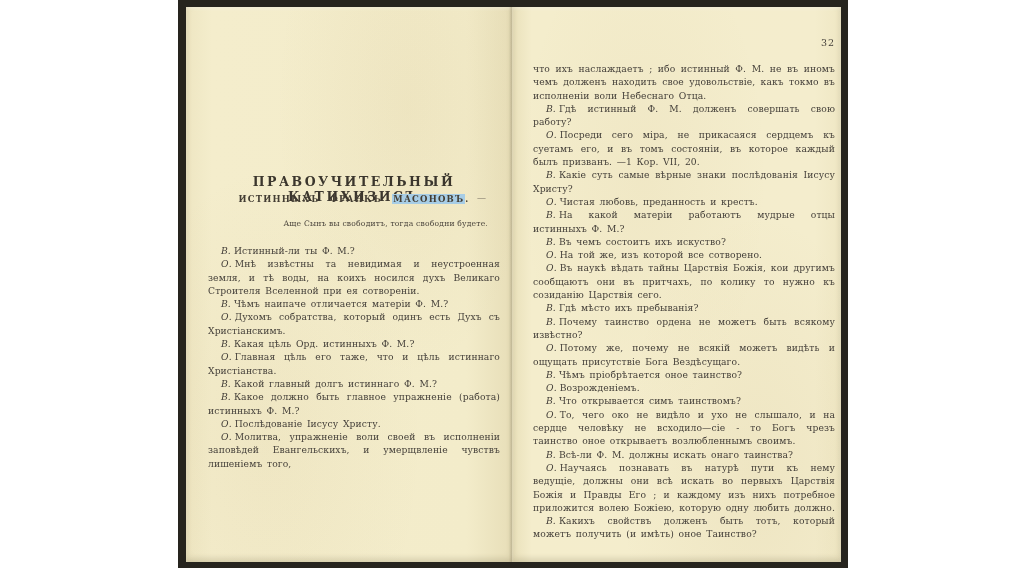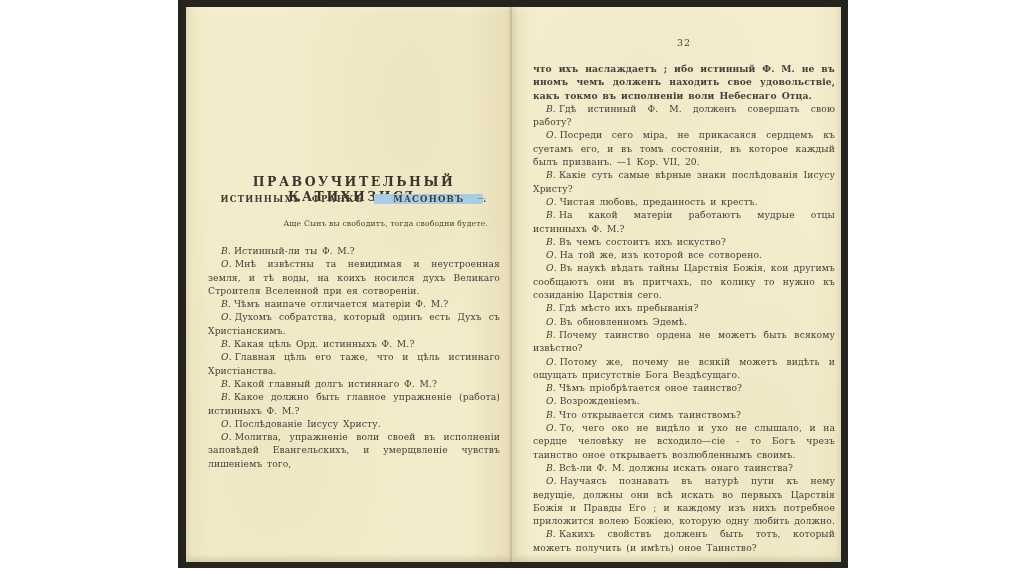--- a/index.html
+++ b/index.html
@@ -38,43 +38,43 @@
   .chapter-title{
     position:absolute;top:160px;left:22px;right:12px;margin:7px;
     font-size:12.5px;font-weight:bold;text-align:center;
     letter-spacing:2.5px;word-spacing:12px;color:#3b362d;
   }
   .subtitle{
     position:absolute;top:187px;left:22px;right:12px;margin:0;
     font-size:8.5px;font-weight:bold;text-align:center;
     letter-spacing:1.2px;word-spacing:6px;color:#433d33;
   }
-  .subtitle .hl{background:#a7cde6;padding:0 19px;}
+  .subtitle .hl{background:#a7cde6;padding:0 1px;}
   .pencil-mark{
     position:absolute;top:186px;right:26px;font-size:9px;color:#8a8272;
   }
   .epigraph{
     position:absolute;top:212px;left:48px;right:24px;margin:0;
     font-size:7.6px;text-align:right;letter-spacing:0.2px;color:#4a443c;
   }
   .body-left{
     position:absolute;top:237px;left:22px;right:12px;
   }
   .pagenum{
     position:absolute;top:30px;left:21px;right:6px;
-    text-align:center;font-size:9.5px;letter-spacing:1px;color:#45403a;
+    text-align:right;font-size:9.5px;letter-spacing:1px;color:#45403a;
   }
   .body-right{
     position:absolute;top:55px;left:21px;right:6px;
   }
   .para{
     margin:0;font-size:9.2px;line-height:13.3px;text-align:justify;
     text-indent:13px;word-spacing:1.6px;letter-spacing:0.1px;color:#45403a;
   }
-  .para.cont{text-indent:0;font-weight:bold;}
+  .para.cont{text-indent:0;}
   .para .pfx{font-style:italic;margin-right:3px;}
 </style>
 </head>
 <body>
 
 <div class="canvas">
   <div class="scan">
 
     <div class="page page-left">
       <h1 class="chapter-title">ПРАВОУЧИТЕЛЬНЫЙ  КАТИХИЗИСЪ</h1>
@@ -126,21 +126,20 @@
           <p class="para"><i class="pfx">В.</i><span>На какой матеріи работаютъ мудрые отцы истинныхъ Ф. М.?</span></p>
 
           <p class="para"><i class="pfx">В.</i><span>Въ чемъ состоитъ ихъ искуство?</span></p>
 
           <p class="para"><i class="pfx">О.</i><span>На той же, изъ которой все сотворено.</span></p>
 
           <p class="para"><i class="pfx">О.</i><span>Въ наукѣ вѣдать тайны Царствія Божія, кои другимъ сообщаютъ они въ притчахъ, по колику то нужно къ созиданію Царствія сего.</span></p>
 
           <p class="para"><i class="pfx">В.</i><span>Гдѣ мѣсто ихъ пребыванія?</span></p>
 
-          <p class="para"><i class="pfx">О.</i><span>Въ обновленномъ Эдемѣ.</span></p>
 
           <p class="para"><i class="pfx">В.</i><span>Почему таинство ордена не можетъ быть всякому извѣстно?</span></p>
 
           <p class="para"><i class="pfx">О.</i><span>Потому же, почему не всякій можетъ видѣть и ощущать присутствіе Бога Вездѣсущаго.</span></p>
 
           <p class="para"><i class="pfx">В.</i><span>Чѣмъ пріобрѣтается оное таинство?</span></p>
 
           <p class="para"><i class="pfx">О.</i><span>Возрожденіемъ.</span></p>
 
           <p class="para"><i class="pfx">В.</i><span>Что открывается симъ таинствомъ?</span></p>

